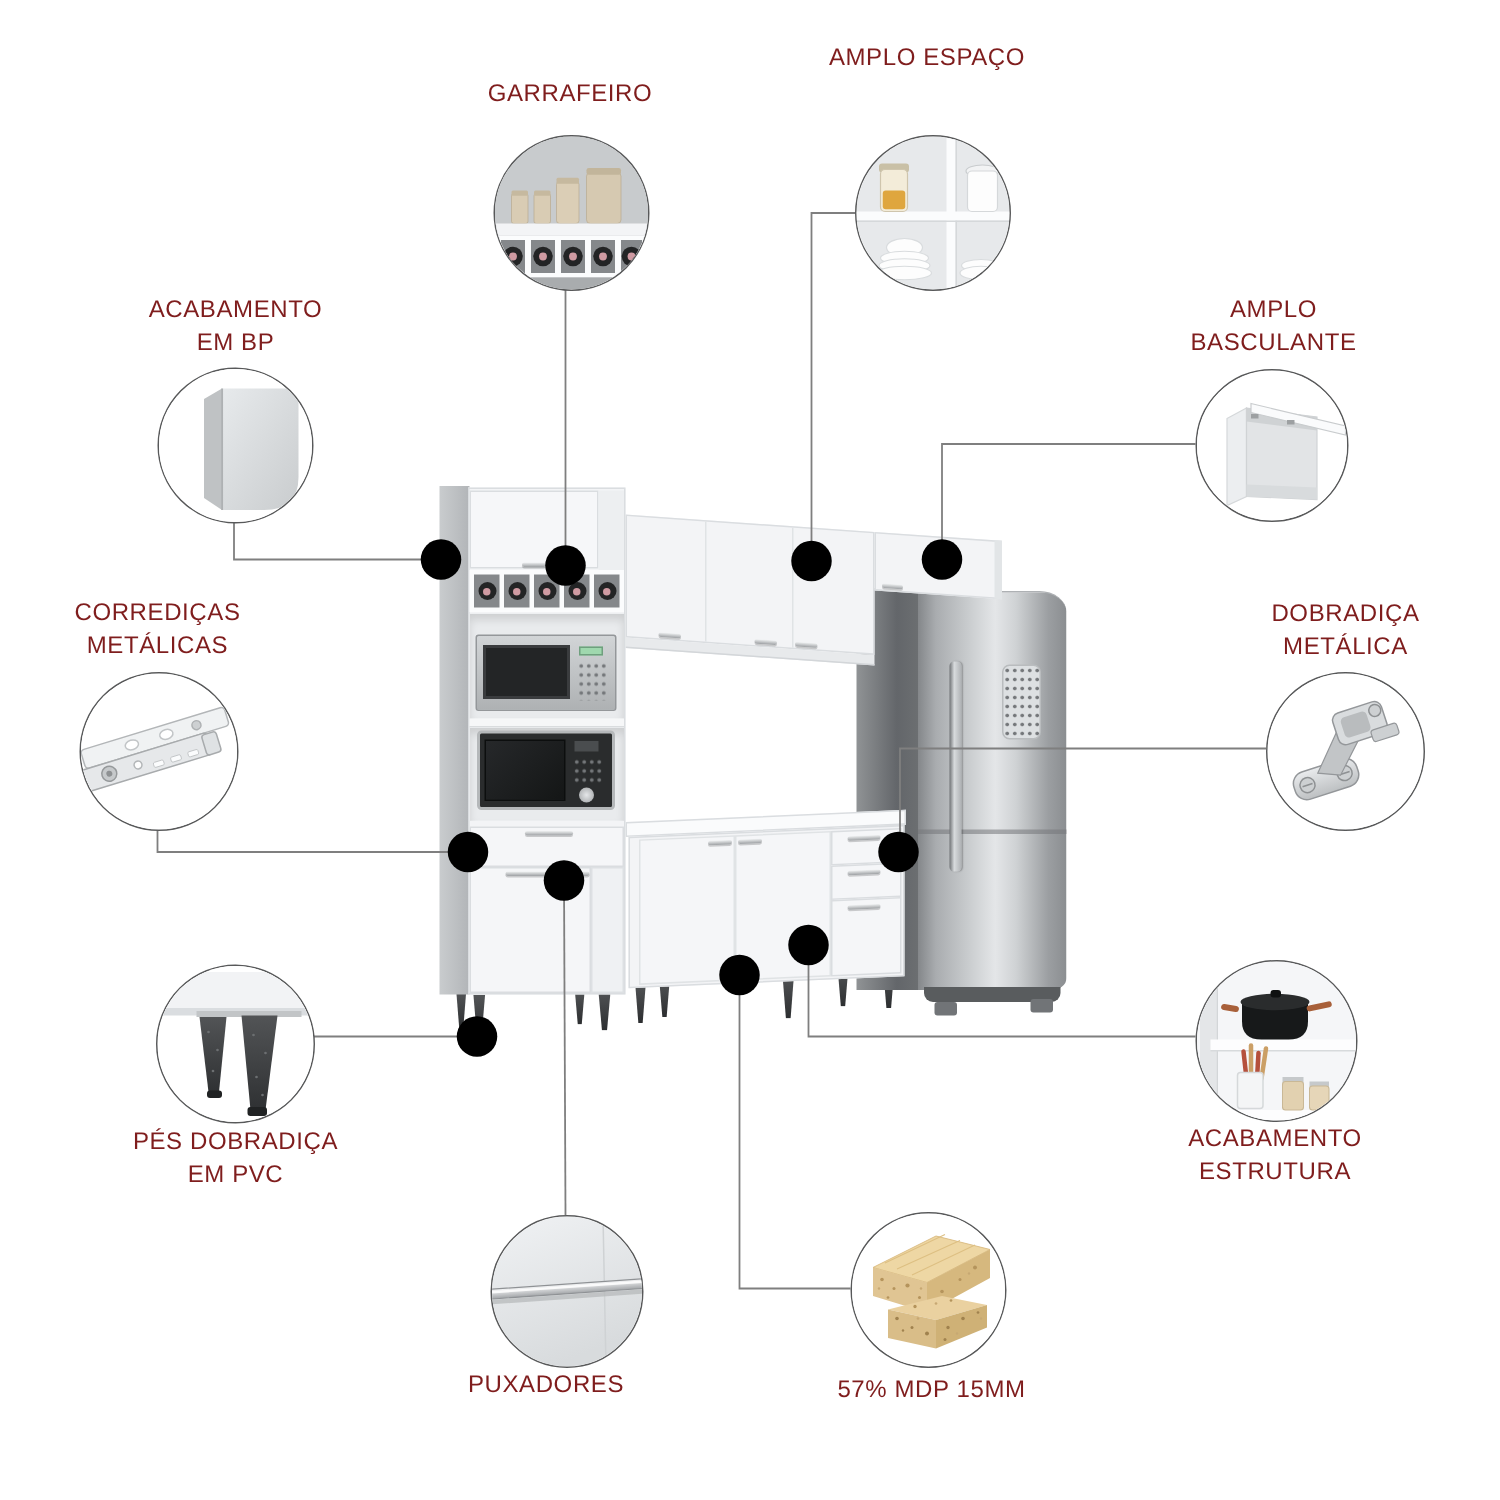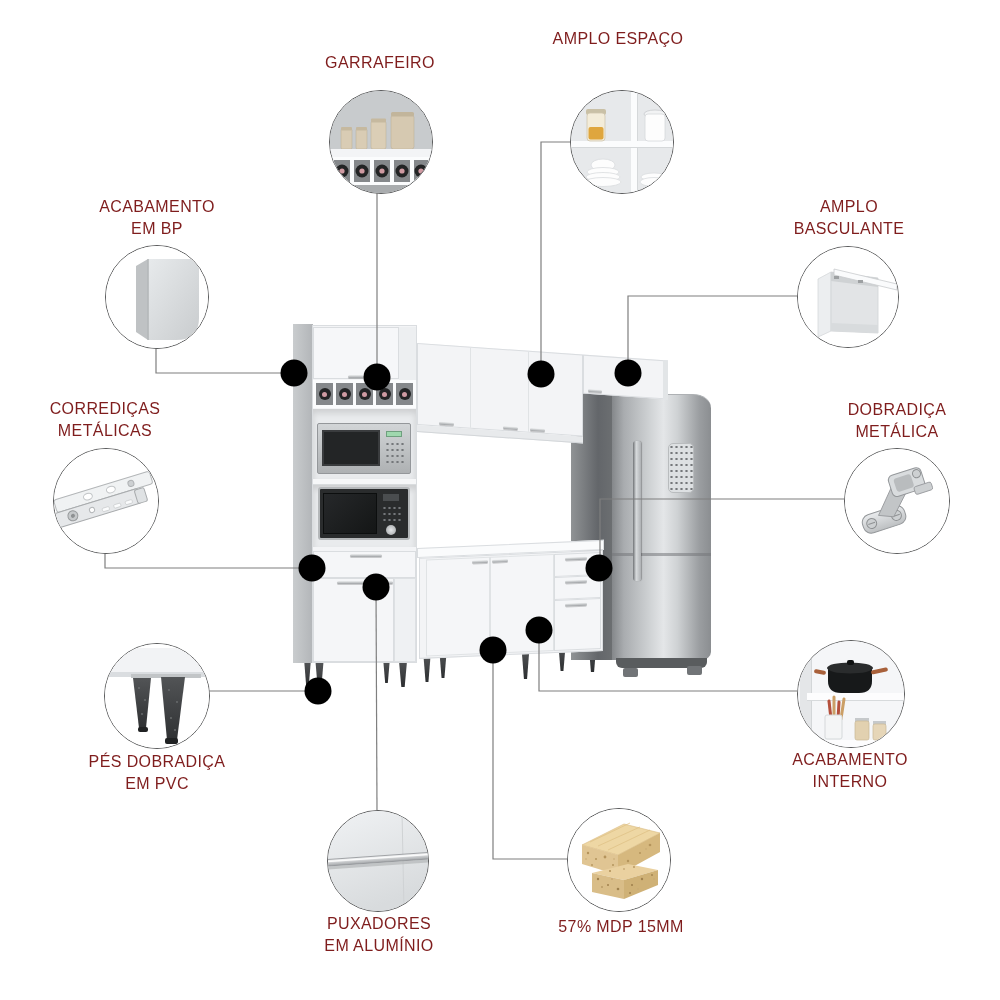--- a/index.html
+++ b/index.html
@@ -184,25 +184,24 @@
   <div class="lbl" style="left:897px;top:399px;">
       <span>DOBRADIÇA</span>
       <span>METÁLICA</span>
     </div>
   <div class="lbl" style="left:157px;top:751px;">
       <span>PÉS DOBRADIÇA</span>
       <span>EM PVC</span>
     </div>
   <div class="lbl" style="left:850px;top:749px;">
       <span>ACABAMENTO</span>
-      <span>INTERNO</span>
-    </div>
-  <div class="lbl" style="left:379px;top:913px;text-align:center;">
+      <span>ESTRUTURA</span>
+    </div>
+  <div class="lbl" style="left:364px;top:913px;text-align:center;">
       <span>PUXADORES</span>
-      <span>EM ALUMÍNIO</span>
     </div>
   <div class="lbl" style="left:621px;top:916px;">
       <span>57% MDP 15MM</span>
     </div>
 
   <div class="circ" style="left:329px;top:90px;width:102px;height:102px;">
     <svg viewBox="0 0 102 102">
       <rect width="102" height="102" fill="#bdc0c2"></rect>
         <rect width="102" height="60" fill="#c8cbcd"></rect>
       <g stroke="#b9ac93" stroke-width="0.5">

